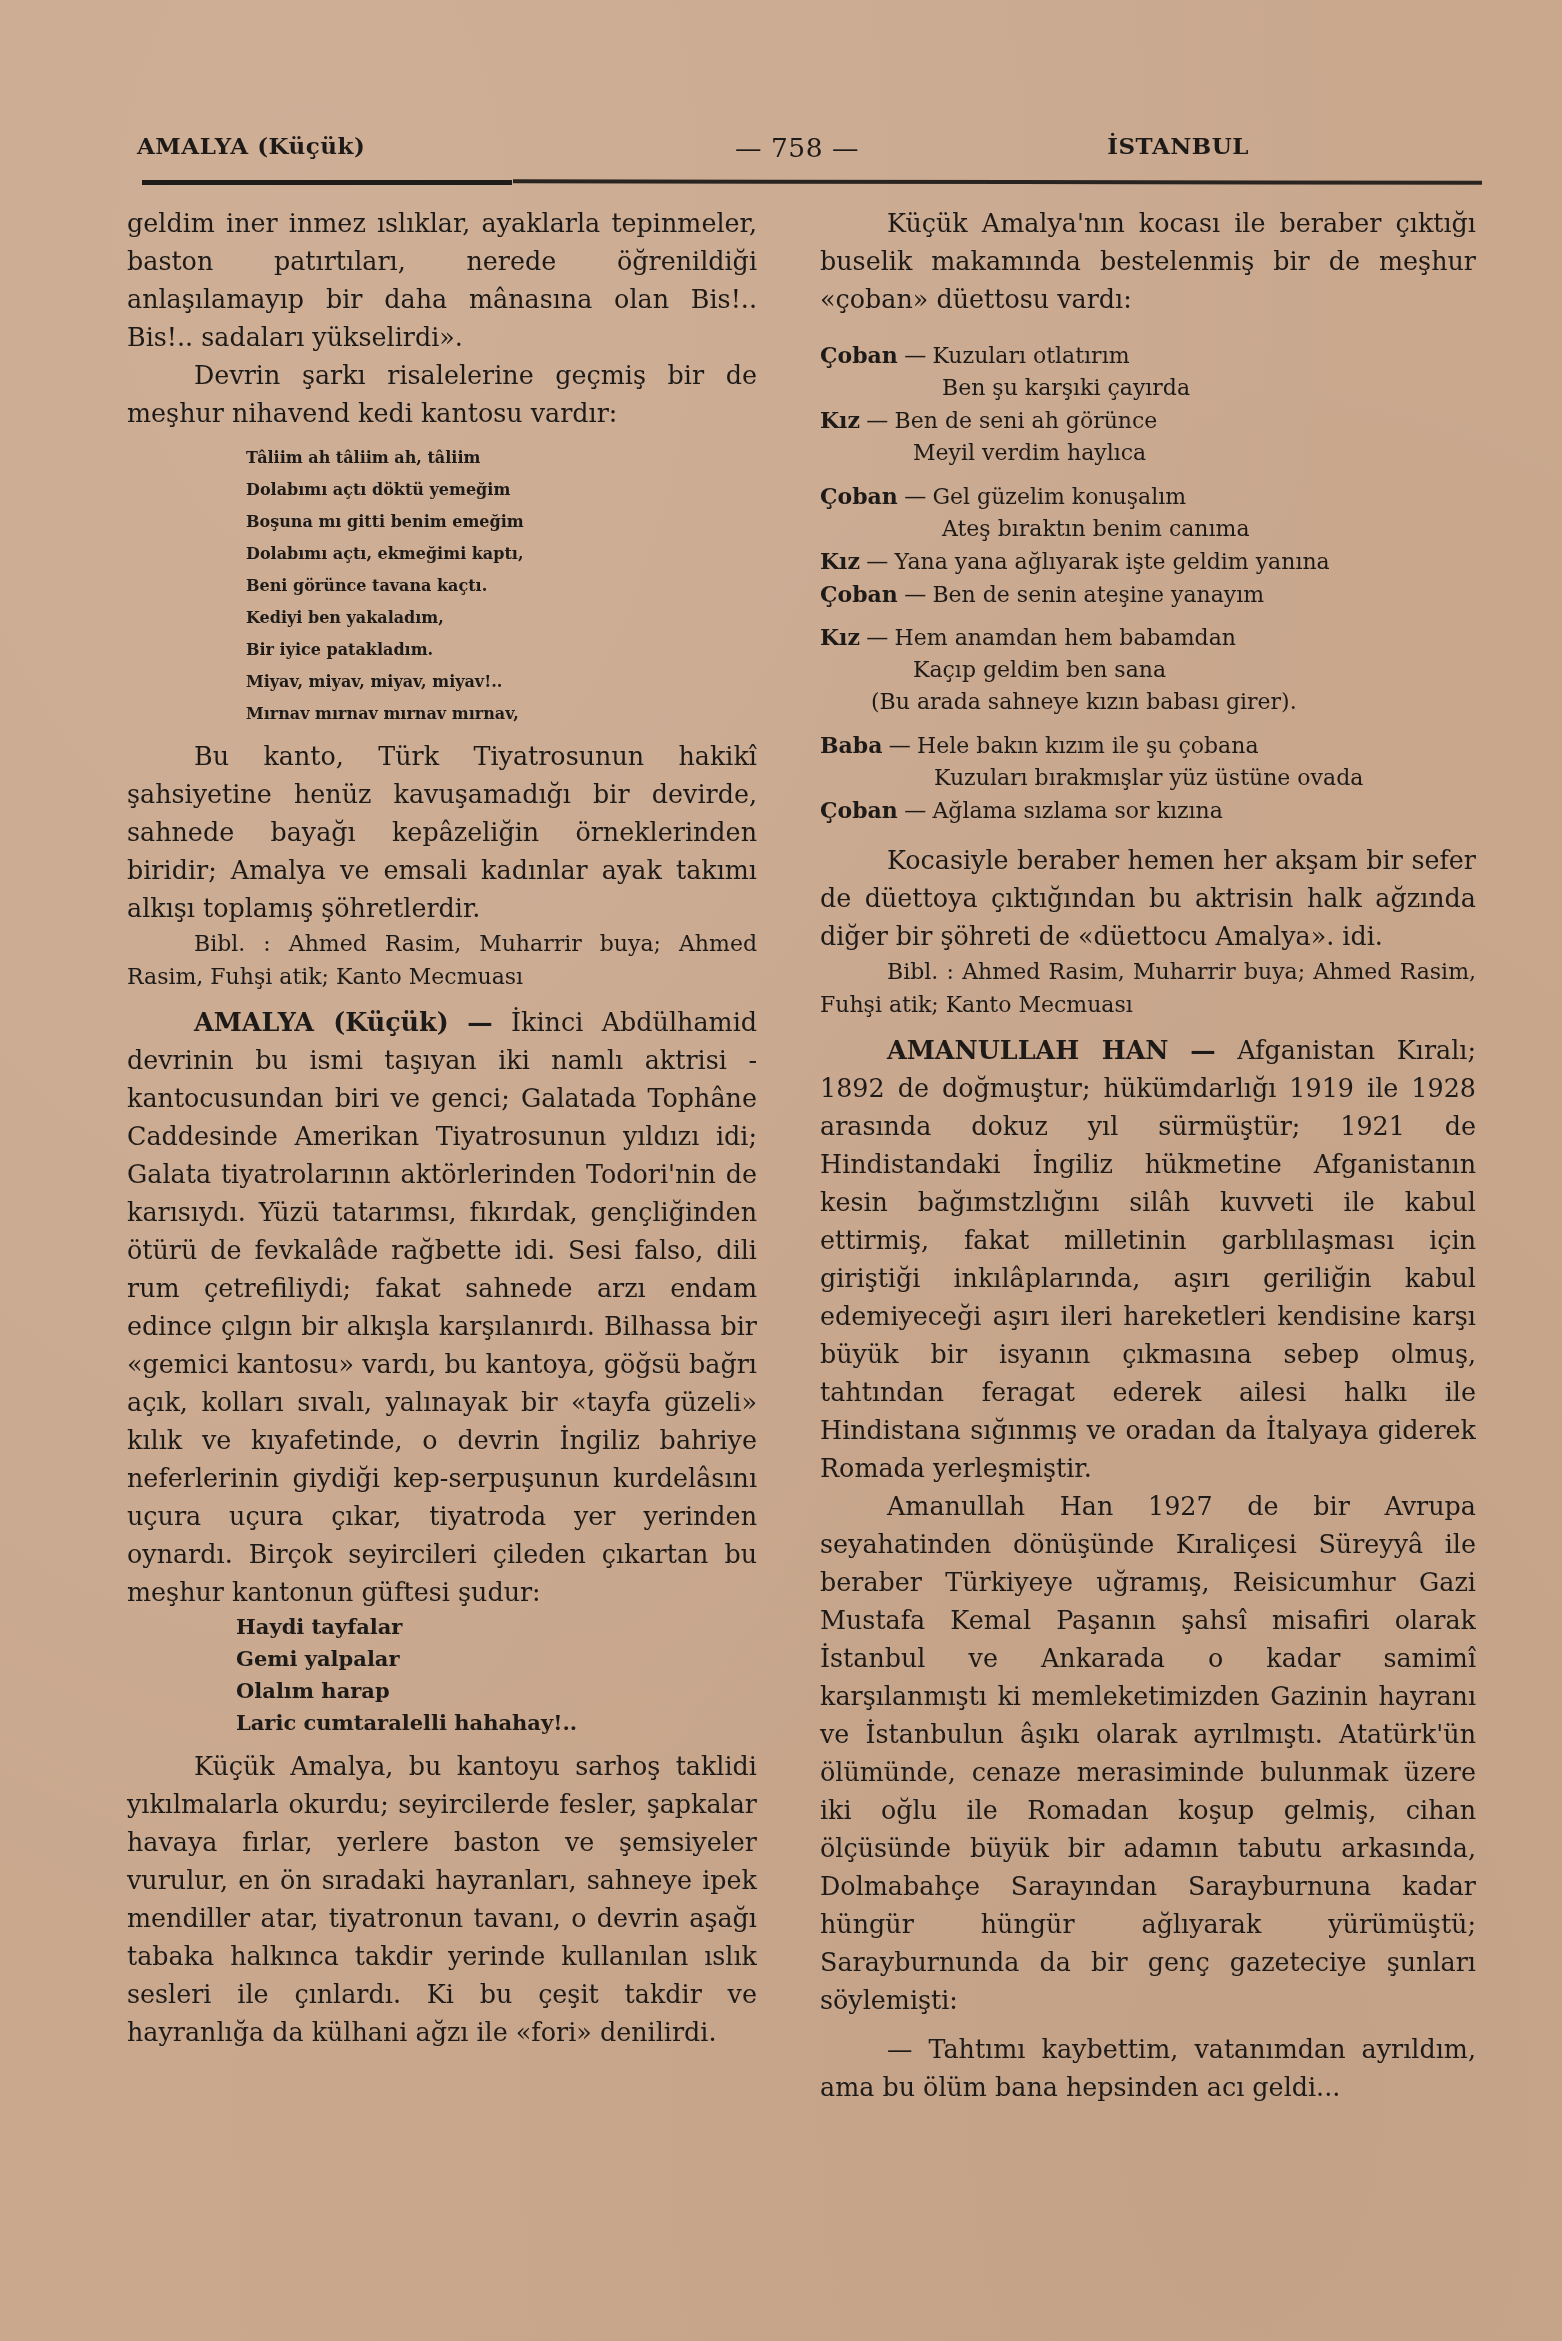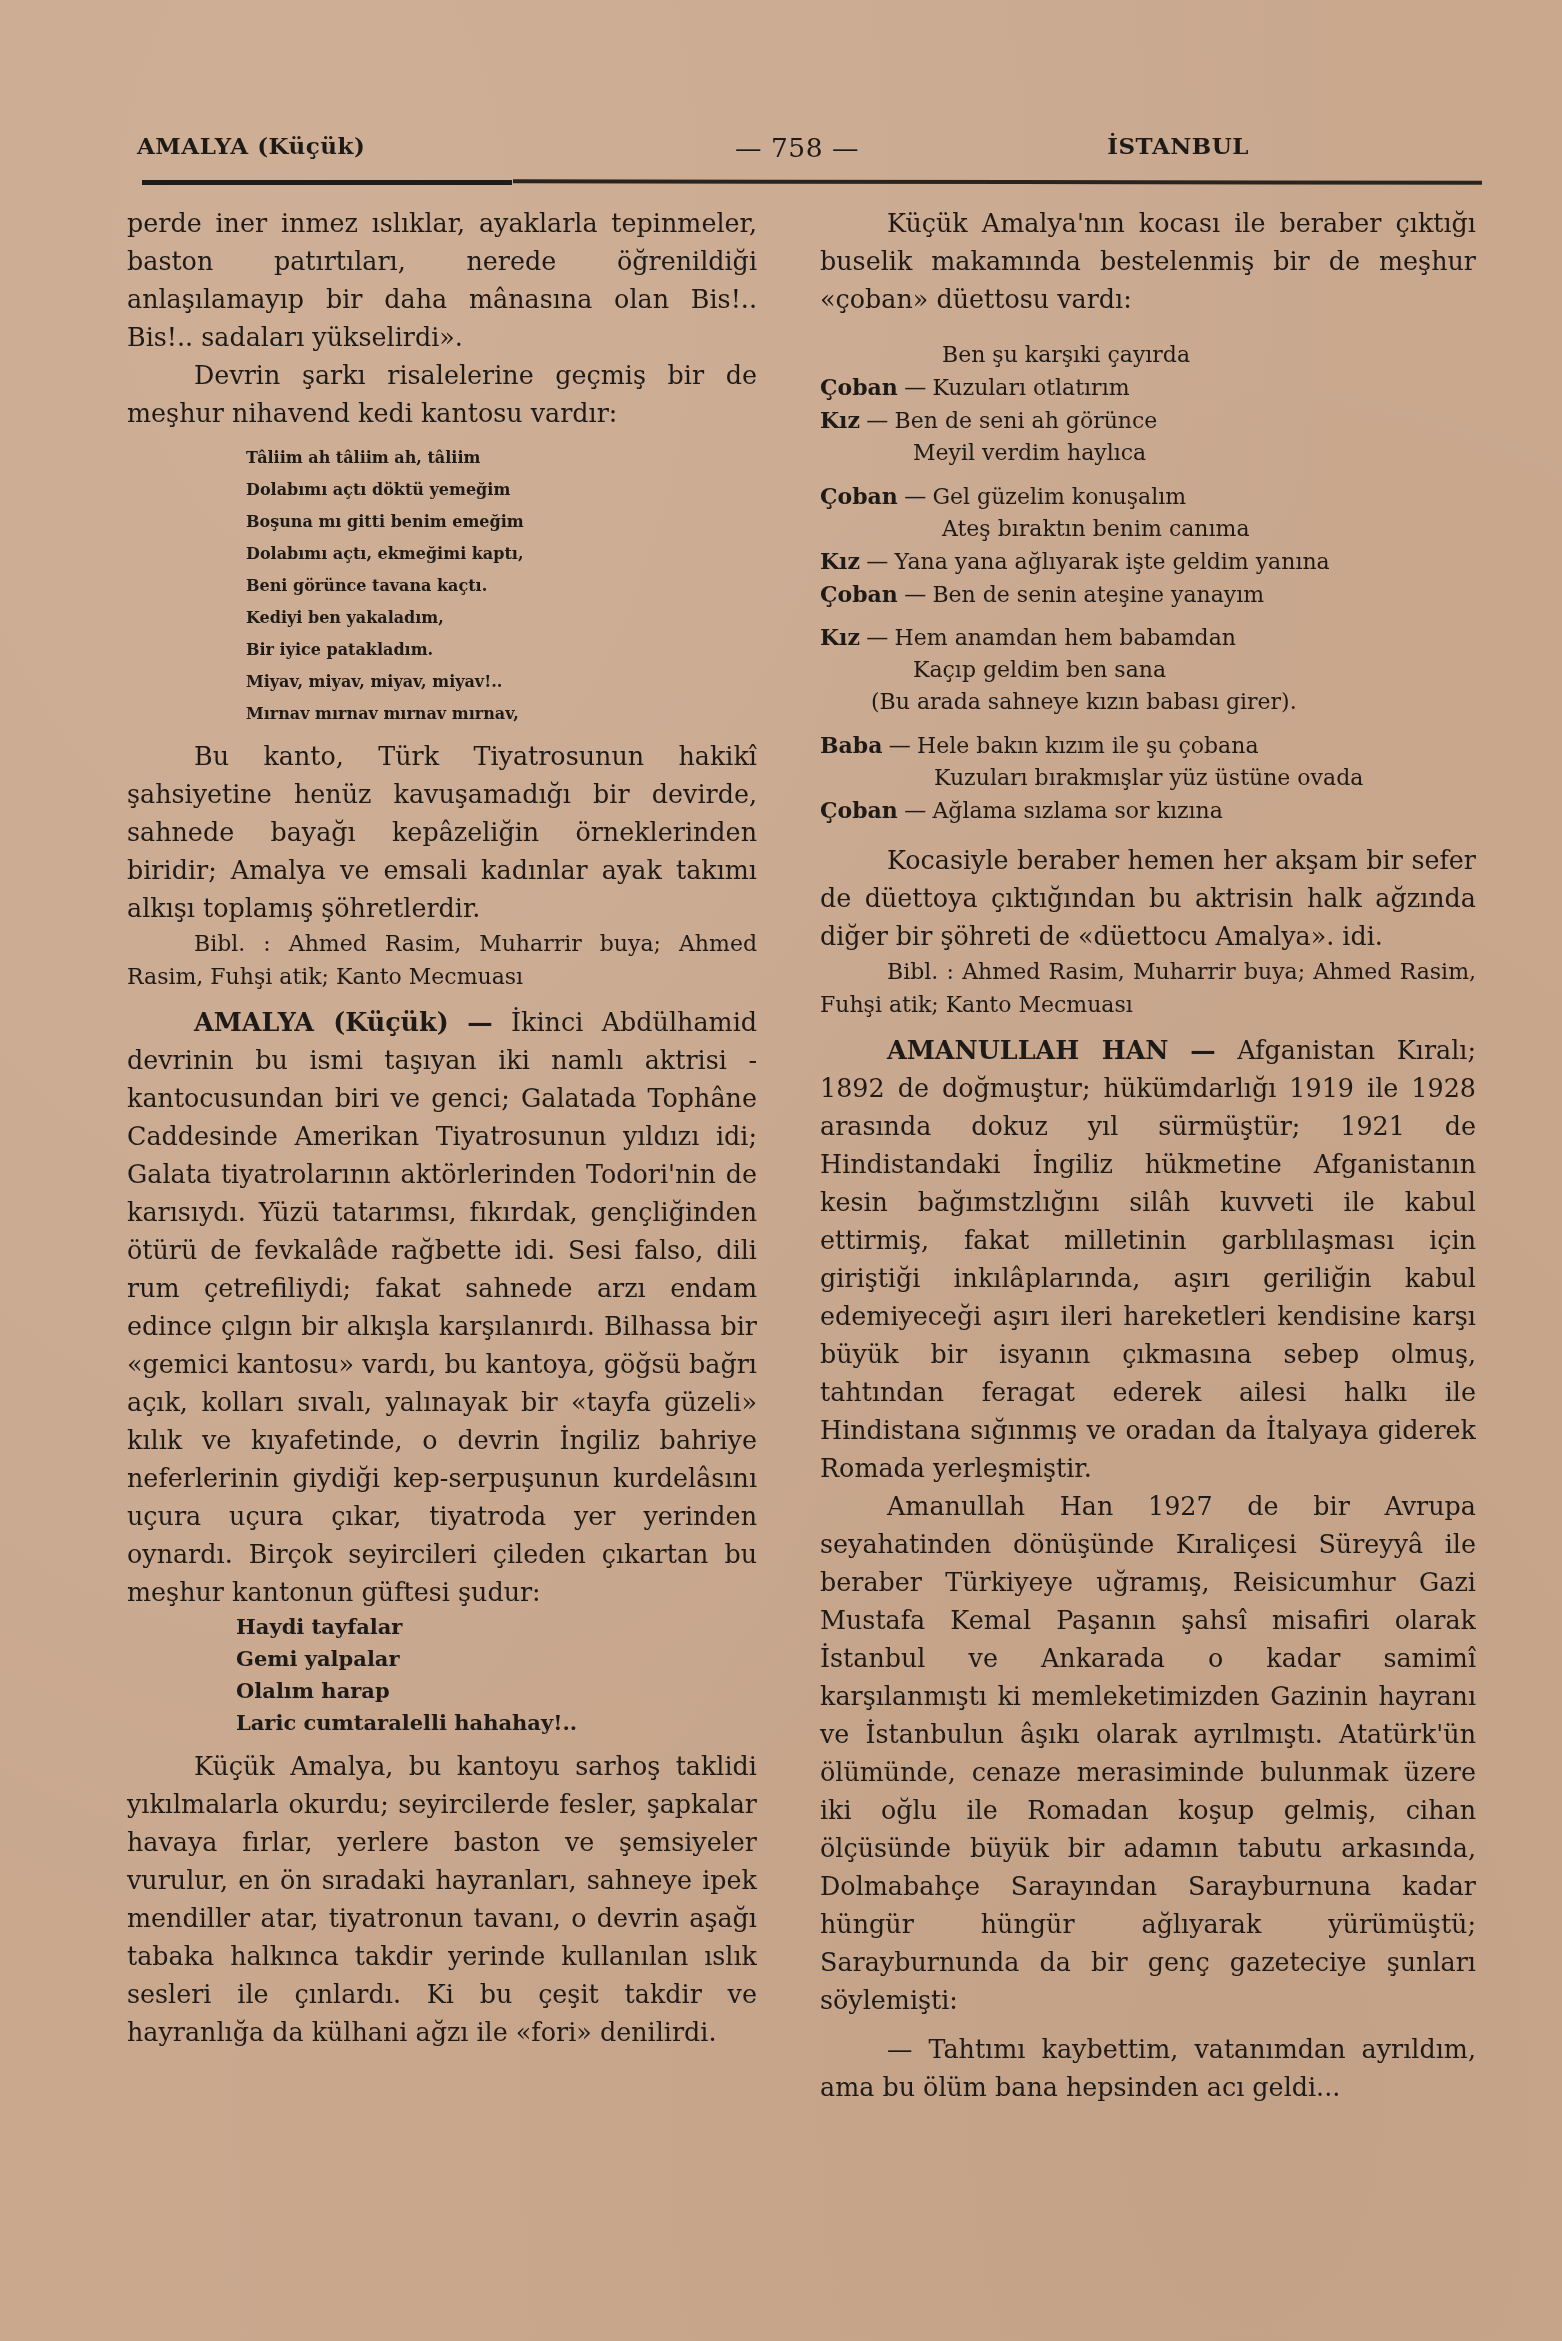--- a/index.html
+++ b/index.html
@@ -65,21 +65,21 @@
 
   <div class="running-head">
     <span class="rh-left">AMALYA (Küçük)</span>
     <span class="rh-center">— 758 —</span>
     <span class="rh-right">İSTANBUL</span>
   </div>
   <div class="rule-thick"></div>
   <div class="rule-thin"></div>
 
   <div class="col col-left">
-    <p class="p">perde iner inmez ıslıklar, ayaklarla tepinmeler, baston patırtıları, nerede öğrenildiği anlaşılamayıp bir daha mânasına olan Bis!.. Bis!.. sadaları yükselirdi».</p>
+    <p class="p">geldim iner inmez ıslıklar, ayaklarla tepinmeler, baston patırtıları, nerede öğrenildiği anlaşılamayıp bir daha mânasına olan Bis!.. Bis!.. sadaları yükselirdi».</p>
     <p class="p indent">Devrin şarkı risalelerine geçmiş bir de meşhur nihavend kedi kantosu vardır:</p>
 
     <div class="verse">
       <span class="verse-line">Tâliim ah tâliim ah, tâliim</span>
       <span class="verse-line">Dolabımı açtı döktü yemeğim</span>
       <span class="verse-line">Boşuna mı gitti benim emeğim</span>
       <span class="verse-line">Dolabımı açtı, ekmeğimi kaptı,</span>
       <span class="verse-line">Beni görünce tavana kaçtı.</span>
       <span class="verse-line">Kediyi ben yakaladım,</span>
       <span class="verse-line">Bir iyice patakladım.</span>
@@ -99,22 +99,22 @@
       <span class="verse-line">Laric cumtaralelli hahahay!..</span>
     </div>
 
     <p class="p indent">Küçük Amalya, bu kantoyu sarhoş taklidi yıkılmalarla okurdu; seyircilerde fesler, şapkalar havaya fırlar, yerlere baston ve şemsiyeler vurulur, en ön sıradaki hayranları, sahneye ipek mendiller atar, tiyatronun tavanı, o devrin aşağı tabaka halkınca takdir yerinde kullanılan ıslık sesleri ile çınlardı. Ki bu çeşit takdir ve hayranlığa da külhani ağzı ile «fori» denilirdi.</p>
   </div>
 
   <div class="col col-right">
     <p class="p indent">Küçük Amalya'nın kocası ile beraber çıktığı buselik makamında bestelenmiş bir de meşhur «çoban» düettosu vardı:</p>
 
     <div class="duet">
+      <span class="duet-row"><span class="speaker">Çoban</span><span class="dash">—</span><span>Kuzuları otlatırım</span></span>
       <span class="duet-row cont">Ben şu karşıki çayırda</span>
-      <span class="duet-row"><span class="speaker">Çoban</span><span class="dash">—</span><span>Kuzuları otlatırım</span></span>
       <span class="duet-row"><span class="speaker">Kız</span><span class="dash">—</span><span>Ben de seni ah görünce</span></span>
       <span class="duet-row cont-kiz">Meyil verdim haylıca</span>
       <div class="gap-s"></div>
       <span class="duet-row"><span class="speaker">Çoban</span><span class="dash">—</span><span>Gel güzelim konuşalım</span></span>
       <span class="duet-row cont">Ateş bıraktın benim canıma</span>
       <span class="duet-row"><span class="speaker">Kız</span><span class="dash">—</span><span>Yana yana ağlıyarak işte geldim yanına</span></span>
       <span class="duet-row"><span class="speaker">Çoban</span><span class="dash">—</span><span>Ben de senin ateşine yanayım</span></span>
       <div class="gap-s"></div>
       <span class="duet-row"><span class="speaker">Kız</span><span class="dash">—</span><span>Hem anamdan hem babamdan</span></span>
       <span class="duet-row cont-kiz">Kaçıp geldim ben sana</span>

